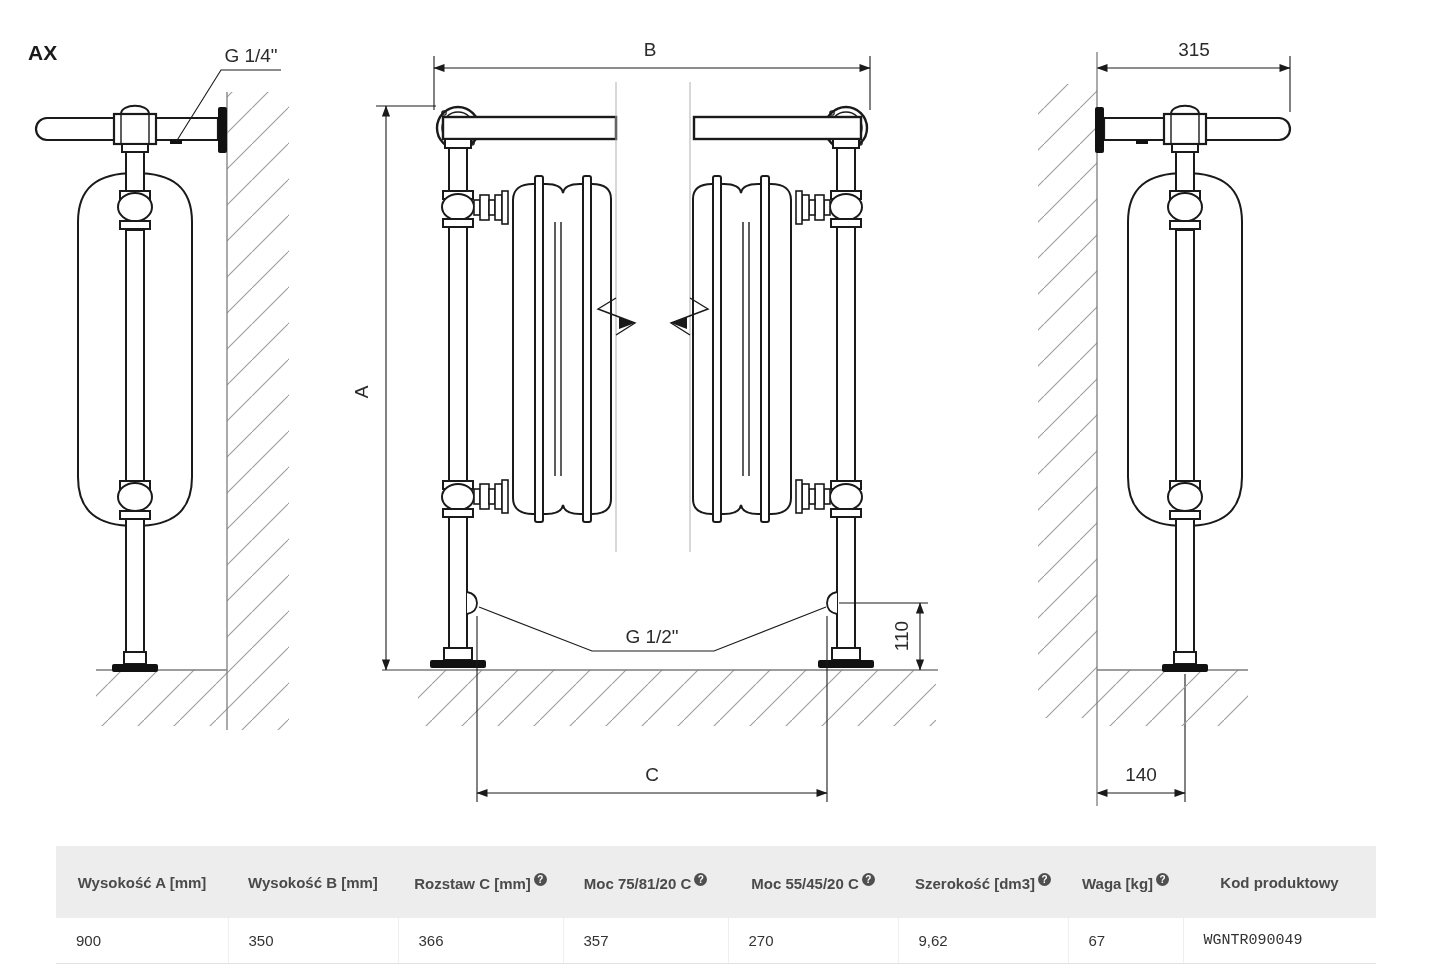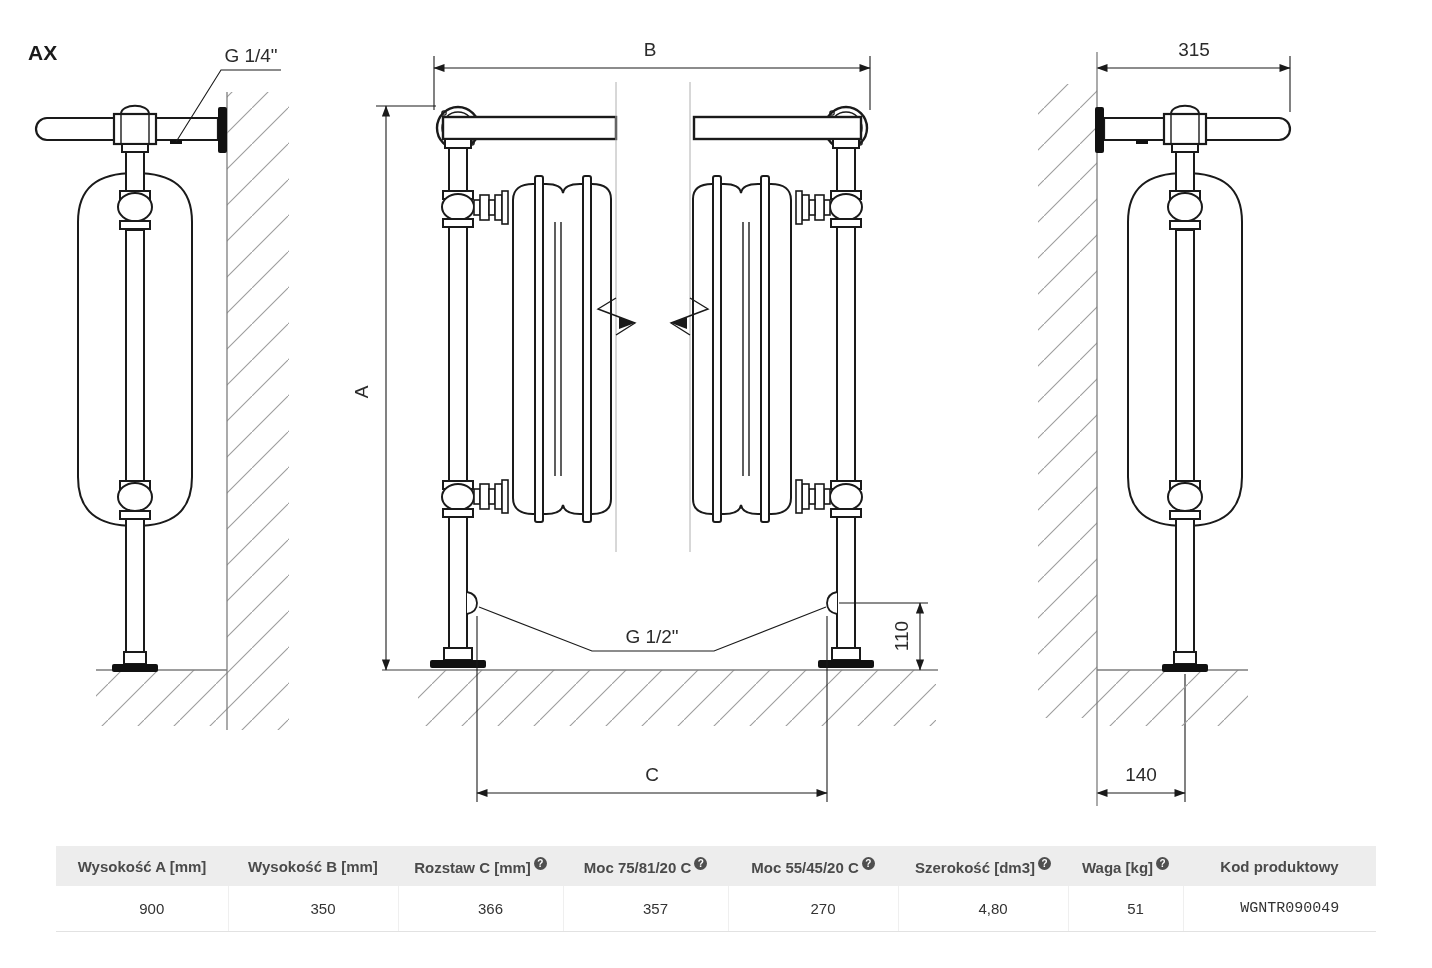--- a/index.html
+++ b/index.html
@@ -5,22 +5,22 @@
   html,body{margin:0;padding:0;background:#fff;}
   body{width:1432px;height:968px;font-family:"Liberation Sans",sans-serif;overflow:hidden;}
   .drawing-wrap{position:relative;width:1432px;height:832px;}
   svg{display:block;}
   svg text{font-family:"Liberation Sans",sans-serif;fill:#2b2b2b;font-size:19px;}
   text.model{font-size:21px;font-weight:bold;fill:#1a1a1a;}
 
   .spec-table{margin:14px 56px 0 56px;}
   .spec-table table{width:1320px;table-layout:fixed;border-collapse:collapse;}
   .spec-table th{background:#ededed;height:40px;font-size:15px;font-weight:700;color:#4a4a4a;
-                 text-align:center;padding:0 6px;white-space:nowrap;overflow:hidden;}
-  .spec-table td{background:#fff;height:45px;font-size:15px;color:#333;text-align:center;
+                 text-align:center;padding:16px 6px;white-space:nowrap;overflow:hidden;}
+  .spec-table td{background:#fff;height:45px;font-size:15px;color:#333;text-align:left;
                  padding:0 0 0 20px;border-right:1px solid #efefef;border-bottom:1px solid #e2e2e2;}
   .spec-table td:last-child{border-right:none;font-family:Liberation Mono, monospace;}
   .q{display:inline-block;width:13px;height:13px;border-radius:50%;background:#4f4f4f;color:#fff;
      font-size:10px;font-weight:700;line-height:13px;text-align:center;vertical-align:6px;margin-left:3px;}
 </style>
 </head>
 <body>
 
 <div class="drawing-wrap">
 <svg width="1432" height="832" viewBox="0 0 1432 832">
@@ -280,19 +280,19 @@
         <th><span>Kod produktowy</span></th>
       </tr>
     </thead>
     <tbody>
       <tr>
         <td>900</td>
         <td>350</td>
         <td>366</td>
         <td>357</td>
         <td>270</td>
-        <td>4,80</td>
-        <td>51</td>
+        <td>9,62</td>
+        <td>67</td>
         <td>WGNTR090049</td>
       </tr>
     </tbody>
   </table>
 </div>
 
 </body></html>

